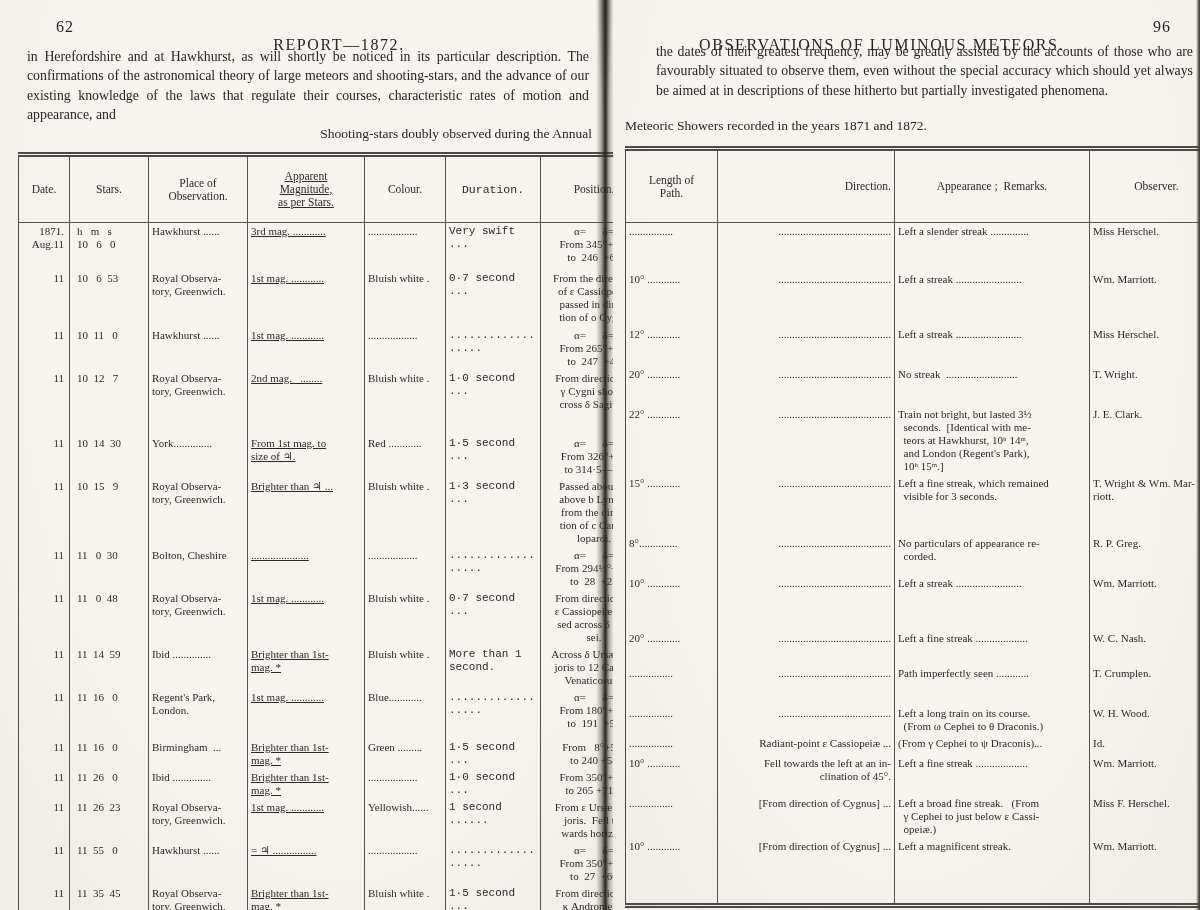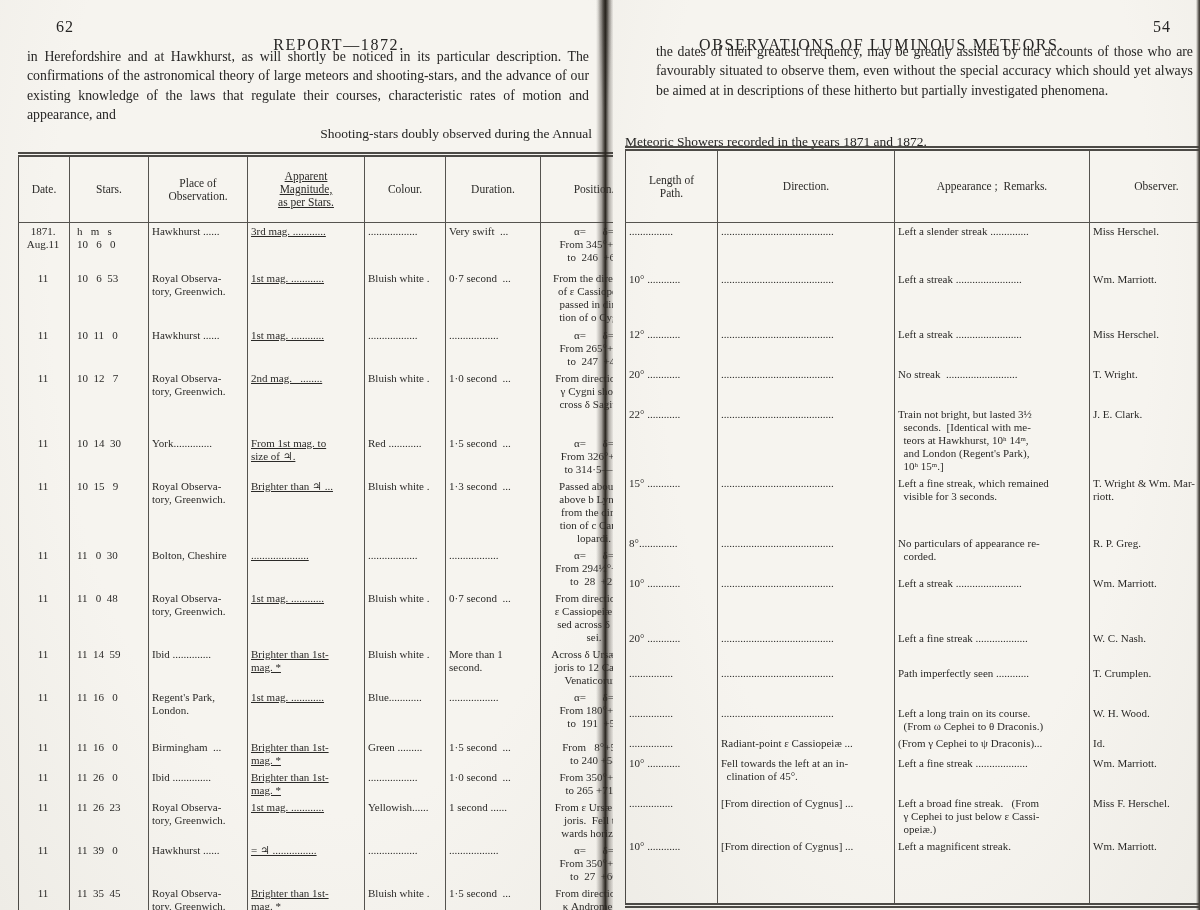--- a/index.html
+++ b/index.html
@@ -22,37 +22,37 @@
   #left-page .pageno{left:56px;}
   #right-page .pageno{right:26px;}
   .running-head{position:absolute;top:36px;width:100%;text-align:center;
         font-size:16px;letter-spacing:1.6px;}
   #right-page .running-head{width:92%;}
   .intro{position:absolute;margin:0;text-align:justify;font-size:13.8px;line-height:19.3px;}
   #left-page .intro{top:47px;left:27px;width:562px;}
   #right-page .intro{top:42px;left:43px;width:537px;}
   .caption{position:absolute;font-size:13.5px;}
   #left-page .caption{top:126px;left:0;width:592px;text-align:right;}
-  #right-page .caption{top:118px;left:12px;margin-top:16px;}
+  #right-page .caption{top:118px;left:12px;}
 
   table{border-collapse:collapse;table-layout:fixed;position:absolute;
         font-size:11px;line-height:13px;color:#2b2a28;}
   table.lt{top:152px;left:18px;width:580px;border:1.5px solid #4c4a46;border-right:none;
         border-top:5px double #4c4a46;border-bottom:5px double #4c4a46;}
   table.rt{top:146px;left:12px;width:570px;border:1.5px solid #4c4a46;
         border-top:5px double #4c4a46;border-bottom:5px double #4c4a46;}
   th,td{border-left:1px solid #55534f;vertical-align:top;padding:2px 3px;
         white-space:pre-wrap;overflow:hidden;overflow-wrap:anywhere;font-weight:normal;}
   th{vertical-align:middle;text-align:center;border-bottom:1px solid #55534f;font-size:11.5px;}
   th:first-child,td:first-child{border-left:none;}
   .lt thead tr{height:68px;} .rt thead tr{height:74px;}
   .lt .c0{width:44px;} .lt .c1{width:72px;} .lt .c2{width:92px;} .lt .c3{width:110px;text-decoration:underline;}
-  .lt .c4{width:74px;} .lt .c5{width:88px;} .lt .c6{width:100px;}
-  .rt .c0{width:85px;} .rt .c1{width:170px;} .rt .c2{width:188px;} .rt .c3{width:127px;}
-  .lt td.c0{text-align:center;padding-right:5px;}
+  .lt .c4{width:74px;} .lt .c5{width:88px;font-family:Liberation Mono, monospace;} .lt .c6{width:100px;}
+  .rt .c0{width:85px;} .rt .c1{width:170px;text-align:right;} .rt .c2{width:188px;} .rt .c3{width:127px;}
+  .lt td.c0{text-align:right;padding-right:5px;}
   .lt td.c1{padding-left:7px;}
   .lt td.c6{text-align:center;padding:2px 1px;}
   .lt tbody tr:nth-child(1){height:47px;}  .lt tbody tr:nth-child(2){height:57px;}
   .lt tbody tr:nth-child(3){height:40px;}  .lt tbody tr:nth-child(4){height:65px;}
   .lt tbody tr:nth-child(5){height:33px;}  .lt tbody tr:nth-child(6){height:65px;}
   .lt tbody tr:nth-child(7){height:40px;}  .lt tbody tr:nth-child(8){height:53px;}
   .lt tbody tr:nth-child(9){height:40px;}  .lt tbody tr:nth-child(10){height:50px;}
   .lt tbody tr:nth-child(11){height:26px;} .lt tbody tr:nth-child(12){height:21px;}
   .lt tbody tr:nth-child(13){height:38px;} .lt tbody tr:nth-child(14){height:38px;}
   .lt tbody tr:nth-child(15){height:62px;}
@@ -244,21 +244,21 @@
 tory, Greenwich.</td>
             <td class="c3">1st mag. ............</td>
             <td class="c4">Yellowish......</td>
             <td class="c5">1 second ......</td>
             <td class="c6">From ε Ursæ Ma-
 joris.  Fell to-
 wards horizon.</td>
           </tr>
           <tr>
             <td class="c0">11</td>
-            <td class="c1">11  39   0</td>
+            <td class="c1">11  55   0</td>
             <td class="c2">Hawkhurst ......</td>
             <td class="c3">= ♃ ................</td>
             <td class="c4">..................</td>
             <td class="c5">..................</td>
             <td class="c6">α=      δ=
 From 350°+76°
 to  27  +60</td>
           </tr>
           <tr>
             <td class="c0">11</td>
@@ -275,21 +275,21 @@
 to the right of
 β Andromedæ.</td>
           </tr>
         </tbody>
       </table>
   </section>
 
   <div class="binding"></div>
 
   <section class="page" id="right-page">
-    <span class="pageno">54</span>
+    <span class="pageno">96</span>
     <div class="running-head">OBSERVATIONS OF LUMINOUS METEORS.</div>
     <p class="intro">the dates of their greatest frequency, may be greatly assisted by the accounts of those who are favourably situated to observe them, even without the special accuracy which should yet always be aimed at in descriptions of these hitherto but partially investigated phenomena.</p>
     <div class="caption">Meteoric Showers recorded in the years 1871 and 1872.</div>
     <table class="rt">
         <thead>
           <tr>
             <th class="c0">Length of
 Path.</th>
             <th class="c1">Direction.</th>
             <th class="c2">Appearance ;  Remarks.</th>

